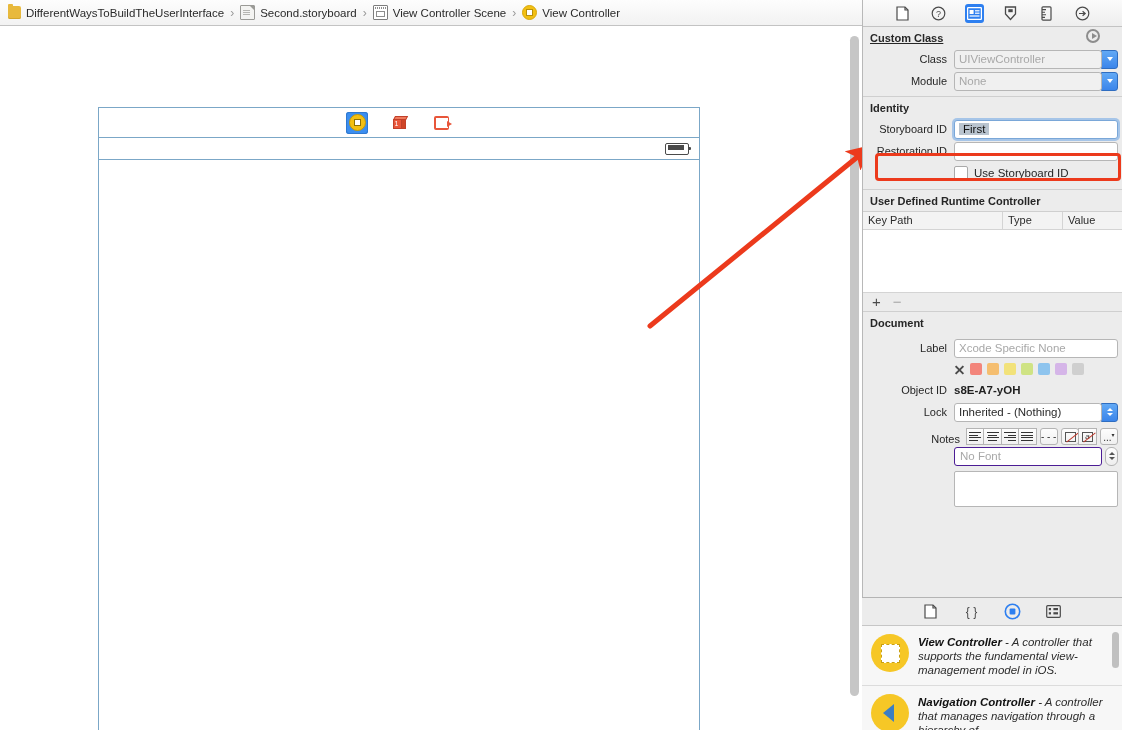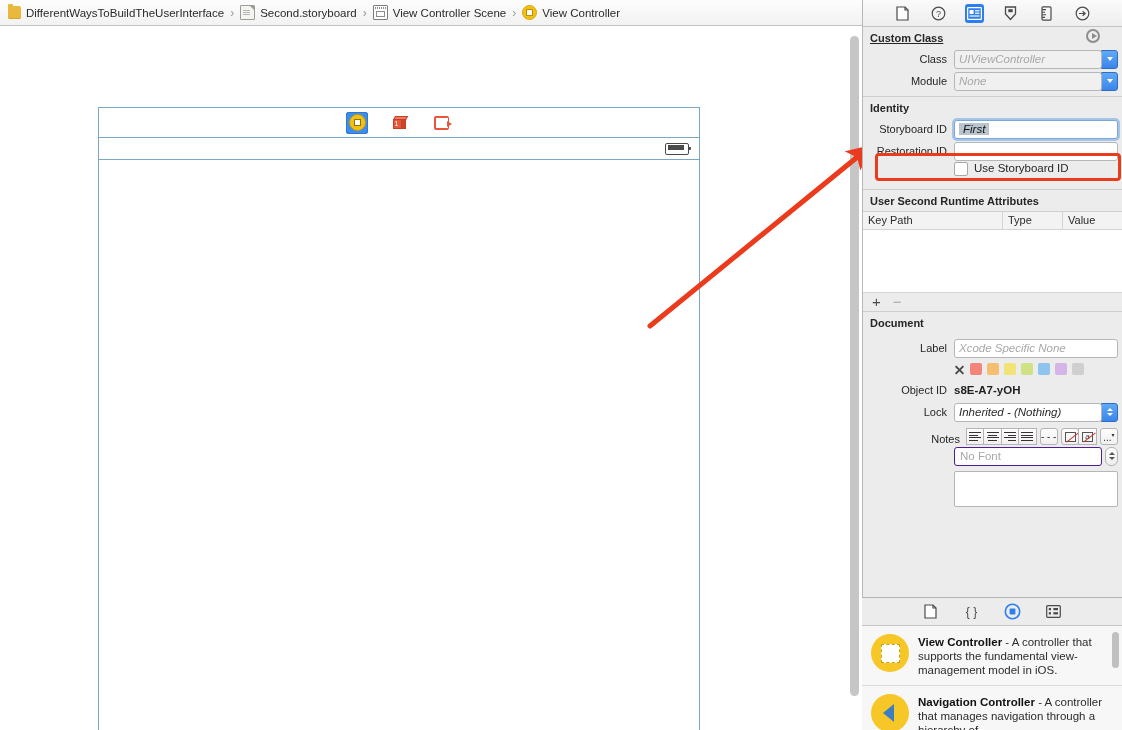--- a/index.html
+++ b/index.html
@@ -123,21 +123,21 @@
   .sec-head{
     padding:5px 0 4px 7px;font-size:11px;font-weight:bold;color:#262626;
     background:#ececec;border-top:1px solid #cfcfcf;
   }
   .sec-head.first{border-top:none;text-decoration:underline;}
   .row{display:flex;align-items:center;height:22px;padding:0 4px 0 0;}
   .row .rl{width:84px;text-align:right;padding-right:7px;font-size:11px;color:#262626;flex:0 0 auto;}
   .fld{
     flex:1 1 auto;height:19px;background:#fff;border:1px solid #b6b6b6;border-radius:3px;
     display:flex;align-items:center;padding:0 4px;box-sizing:border-box;font-size:11.5px;
-    color:#2a2a2a;position:relative;font-style:italic;
+    color:#2a2a2a;position:relative;
   }
   .fld.ph{color:#a8a8a8;}
   .fld.dim{background:#f0f0f0;}
   .chev{
     width:17px;height:19px;background:linear-gradient(#62a9f5,#3b85ea);
     border:1px solid #2f6dc0;border-radius:0 3px 3px 0;margin-left:-1px;flex:0 0 auto;
     display:flex;align-items:center;justify-content:center;box-sizing:border-box;
   }
   .chev:after{content:"";width:0;height:0;border-left:3.5px solid transparent;
     border-right:3.5px solid transparent;border-top:4px solid #fff;}
@@ -155,21 +155,21 @@
   }
   .clearbtn:after{content:"";width:0;height:0;border-top:3px solid transparent;
     border-bottom:3px solid transparent;border-left:5px solid #8d8d8d;margin-left:2px;}
 
   
   .fld.focused{
     border:1px solid #7aa7d8;box-shadow:0 0 0 2px rgba(110,165,230,.55);
   }
   .seltext{background:#b9c4cf;color:#111;padding:0 4px;}
 
-  .cbrow{display:flex;align-items:flex-start;height:21px;padding-left:91px;}
+  .cbrow{display:flex;align-items:center;height:21px;padding-left:91px;}
   .cbox{width:12px;height:12px;border:1px solid #a9a9a9;border-radius:2px;background:#fff;
     margin-right:6px;flex:0 0 auto;}
   .cbrow .cl{font-size:11.5px;color:#262626;}
 
   
   .udra-head{display:flex;height:17px;background:#f3f3f3;border-top:1px solid #cfcfcf;
     border-bottom:1px solid #d4d4d4;}
   .udra-head div{font-size:11px;color:#2a2a2a;padding:2px 0 0 5px;box-sizing:border-box;}
   .udra-head .c-key{width:140px;border-right:1px solid #d4d4d4;}
   .udra-head .c-type{width:60px;border-right:1px solid #d4d4d4;}
@@ -238,21 +238,21 @@
   
   .library{
     position:absolute;left:862px;top:597px;width:260px;height:133px;
     background:#ececec;border-top:1px solid #b4b4b4;box-sizing:border-box;
     display:flex;flex-direction:column;
   }
   .lib-tabs{
     height:27px;border-bottom:1px solid #c6c6c6;background:#ececec;
     display:flex;align-items:center;justify-content:center;gap:22px;flex:0 0 auto;
   }
-  .lib-list{flex:1 1 auto;position:relative;overflow:hidden;background:#f7f7f7;}
+  .lib-list{flex:1 1 auto;position:relative;overflow:hidden;background:#f7f7f7;font-style:italic;}
   .lib-item{
     display:flex;align-items:flex-start;gap:9px;padding:8px 16px 8px 9px;
     background:#f7f7f7;border-bottom:1px solid #dcdcdc;min-height:44px;box-sizing:border-box;
   }
   .lib-icon{width:38px;height:38px;border-radius:50%;background:#f6c726;flex:0 0 auto;
     display:flex;align-items:center;justify-content:center;position:relative;}
   .lib-icon.vc:after{content:"";width:19px;height:19px;background:#fff;
     border:1.5px dashed #c9a012;box-sizing:border-box;}
   .lib-icon.nav:after{content:"";width:0;height:0;
     border-top:9px solid transparent;border-bottom:9px solid transparent;
@@ -395,21 +395,21 @@
       </div>
       <div class="row">
         <span class="rl">Restoration ID</span>
         <span class="fld"></span>
       </div>
       <div class="cbrow">
         <span class="cbox"></span>
         <span class="cl">Use Storyboard ID</span>
       </div>
 
-      <div class="sec-head" style="margin-top:6px;">User Second Runtime Attributes</div>
+      <div class="sec-head" style="margin-top:6px;">User Defined Runtime Controller</div>
       <div class="udra-head">
         <div class="c-key">Key Path</div>
         <div class="c-type">Type</div>
         <div class="c-val">Value</div>
       </div>
       <div class="udra-body"></div>
       <div class="udra-tools">
         <span class="plus">+</span>
         <span class="minus">−</span>
       </div>

